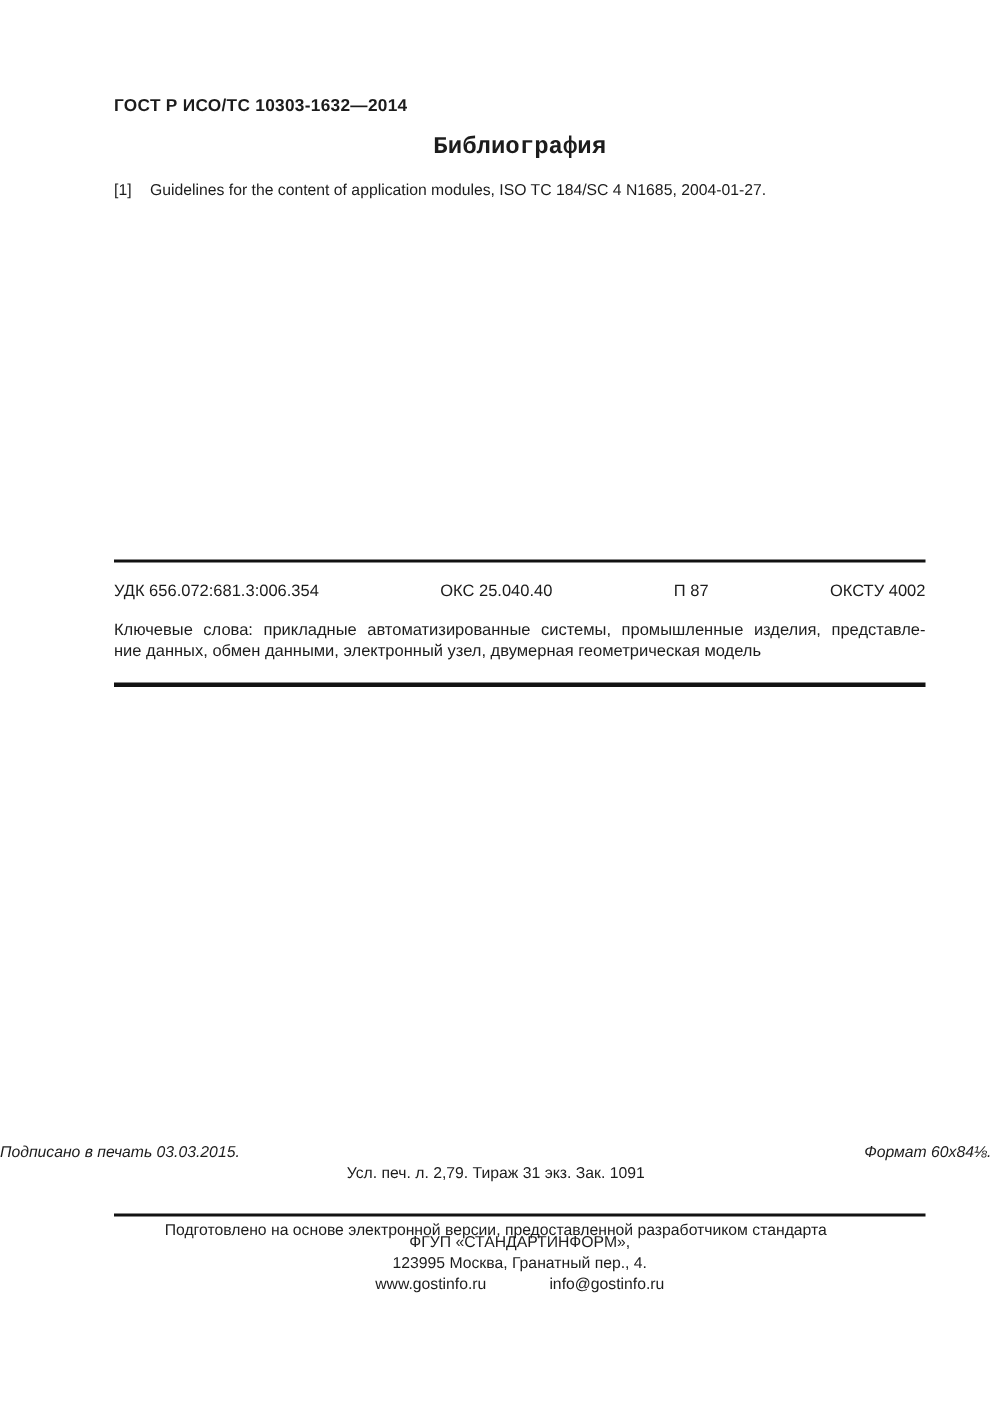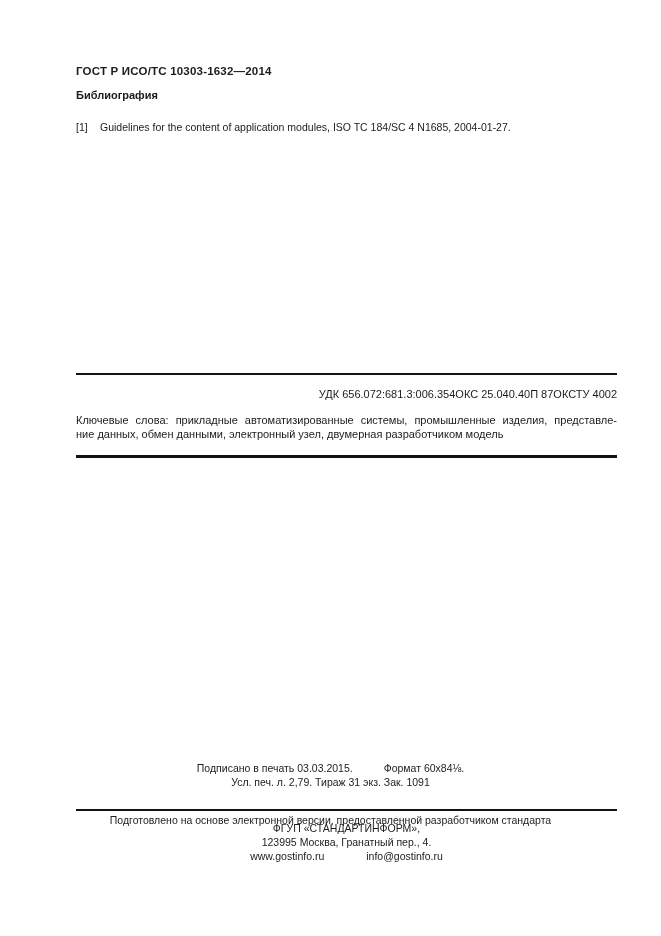--- a/index.html
+++ b/index.html
@@ -12,51 +12,51 @@
     overflow: hidden;
   }
   .page { position: relative; width: 661px; height: 936px; background: #ffffff; }
 
   .doc-code {
     position: absolute; left: 76px; top: 65px;
     font-size: 11.5px; font-weight: bold; letter-spacing: 0.2px;
   }
   .section-title {
     position: absolute; left: 76px; top: 89px; width: 541px;
-    font-size: 11px; font-weight: bold;
+    text-align: center; font-size: 16px; font-weight: bold; font-family: Liberation Mono, monospace;
   }
   .reference {
     position: absolute; left: 76px; top: 121px; width: 541px;
     display: flex; font-size: 10.5px; line-height: 13px;
   }
   .ref-num { width: 24px; flex: 0 0 24px; }
 
   .rule { position: absolute; left: 76px; width: 541px; background: #121212; }
   .rule-thin  { top: 373px; height: 2px; }
   .rule-thick { top: 455px; height: 3px; }
   .rule-footer{ top: 809px; height: 2px; }
 
   .classification-row {
     position: absolute; left: 76px; top: 388px; width: 541px;
-    display: flex; justify-content: flex-end;
+    display: flex; justify-content: space-between;
     font-size: 11px;
   }
 
   .keywords {
     position: absolute; left: 76px; top: 413px; width: 541px;
     font-size: 11px; line-height: 14px;
   }
   .kw-line1 { text-align: justify; text-align-last: justify; }
   .kw-line2 { text-align: left; }
 
   .imprint {
     position: absolute; left: 0; top: 761px; width: 661px;
     font-size: 10.5px; line-height: 14px; text-align: center;
   }
-  .imprint-line1 { display: flex; justify-content: center; gap: 31px; }
+  .imprint-line1 { display: flex; justify-content: space-between; gap: 31px; font-style: italic; }
 
   .prepared-note {
     position: absolute; left: 0; top: 794px; width: 661px;
     font-size: 10.5px; text-align: center; margin-top: 20px;
   }
 
   .publisher {
     position: absolute; left: 16px; top: 821px; width: 661px;
     font-size: 10.5px; line-height: 14px; text-align: center;
   }
@@ -80,21 +80,21 @@
 
   <div class="classification-row">
     <span>УДК 656.072:681.3:006.354</span>
     <span>ОКС 25.040.40</span>
     <span>П 87</span>
     <span>ОКСТУ 4002</span>
   </div>
 
   <div class="keywords">
     <div class="kw-line1">Ключевые слова: прикладные автоматизированные системы, промышленные изделия, представле-</div>
-    <div class="kw-line2">ние данных, обмен данными, электронный узел, двумерная разработчиком модель</div>
+    <div class="kw-line2">ние данных, обмен данными, электронный узел, двумерная геометрическая модель</div>
   </div>
 
   <div class="rule rule-thick"></div>
 
   <div class="imprint">
     <div class="imprint-line1">
       <span>Подписано в печать 03.03.2015.</span>
       <span>Формат 60х84⅛.</span>
     </div>
     <div>Усл. печ. л. 2,79. Тираж 31 экз. Зак. 1091</div>

